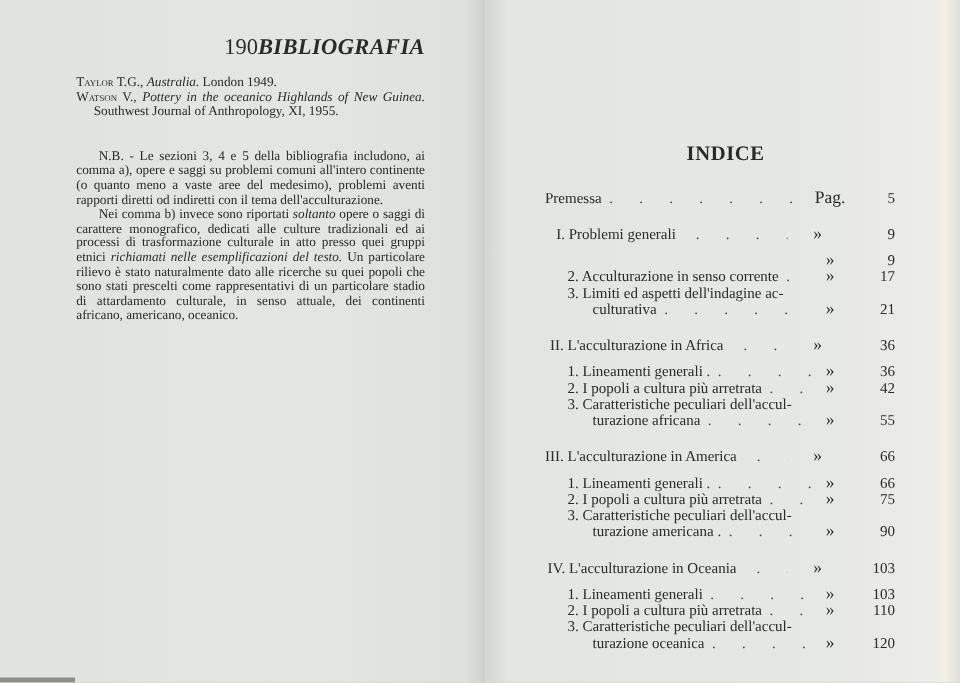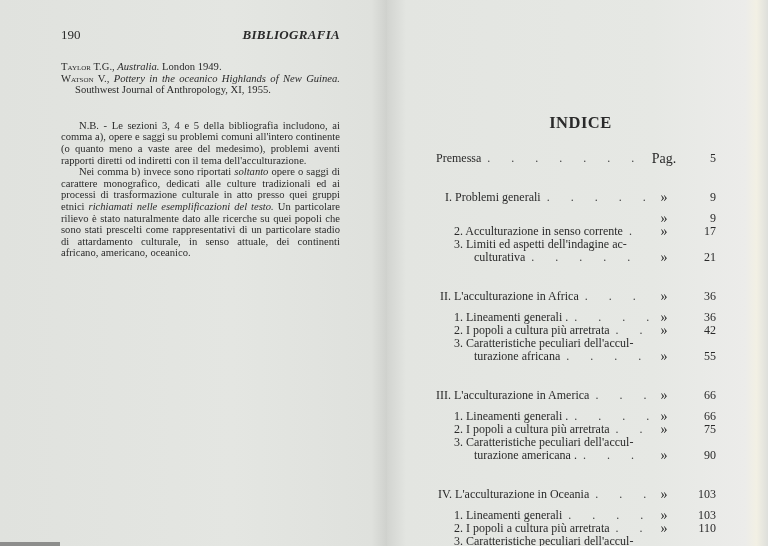--- a/index.html
+++ b/index.html
@@ -13,38 +13,38 @@
   .page {
     position: relative; height: 546px; box-sizing: border-box;
     background: #e3e5e1;
   }
   .page-left { width: 387px; background: linear-gradient(90deg, #e0e2de 0%, #e4e6e2 60%, #dfe1dd 96%, #cfd1cd 100%); }
   .page-right { width: 381px; background: linear-gradient(90deg, #d2d4d0 0%, #e3e5e1 5%, #e6e8e4 70%, #ececea 94%, #f2f0e4 97%, #dedfdb 100%); }
   .gutter { position: absolute; left: 387px; top: 0; width: 1px; height: 546px; background: #9a9c98; }
   .bottom-shadow { position: absolute; left: 0; bottom: 0; width: 60px; height: 4px; background: #555; opacity: .6; }
 
   
-  .running-head { position: absolute; top: 27px; left: 61px; width: 279px; font-size: 13px; display: flex; justify-content: space-between; }
+  .running-head { position: absolute; top: 27px; left: 61px; width: 279px; font-size: 18px; display: flex; justify-content: flex-end; }
   .running-head .title { font-style: italic; font-weight: bold; letter-spacing: .3px; }
   .left-body { position: absolute; top: 61px; left: 61px; width: 279px; font-size: 10.6px; line-height: 11.6px; text-align: justify; }
   .ref { text-indent: -0px; padding-left: 14px; text-indent: -14px; margin: 0; }
   .sc { font-variant: small-caps; }
   .it { font-style: italic; }
   .para { margin: 0; text-indent: 18px; }
   .para.first { margin-top: 24px; }
 
   
   .index-title { position: absolute; top: 113px; left: 390px; width: 381px; text-align: center; font-size: 16.5px; font-weight: bold; letter-spacing: .5px; }
   .toc { position: absolute; left: 436px; top: 152px; width: 280px; font-size: 12px; }
   .row { display: flex; align-items: flex-end; position: relative; height: 13px; line-height: 13px; }
   .row .label { white-space: nowrap; }
   .row .dots { flex: 1; overflow: hidden; white-space: nowrap; letter-spacing: 9px; color: #444; padding-left: 6px; }
   .row .mark { width: 28px; text-align: center; font-size: 14px; }
   .row .pg { width: 38px; text-align: right; }
-  .chapter { margin-top: 12px; }
+  .chapter { margin-top: 2px; gap: 10px; }
   .sub { padding-left: 18px; }
   .sub .label { }
   .cont { padding-left: 38px; }
   .gap-lg { height: 14px; }
   .gap-sm { height: 8px; }
 </style>
 </head>
 <body>
 
 <div class="spread">

